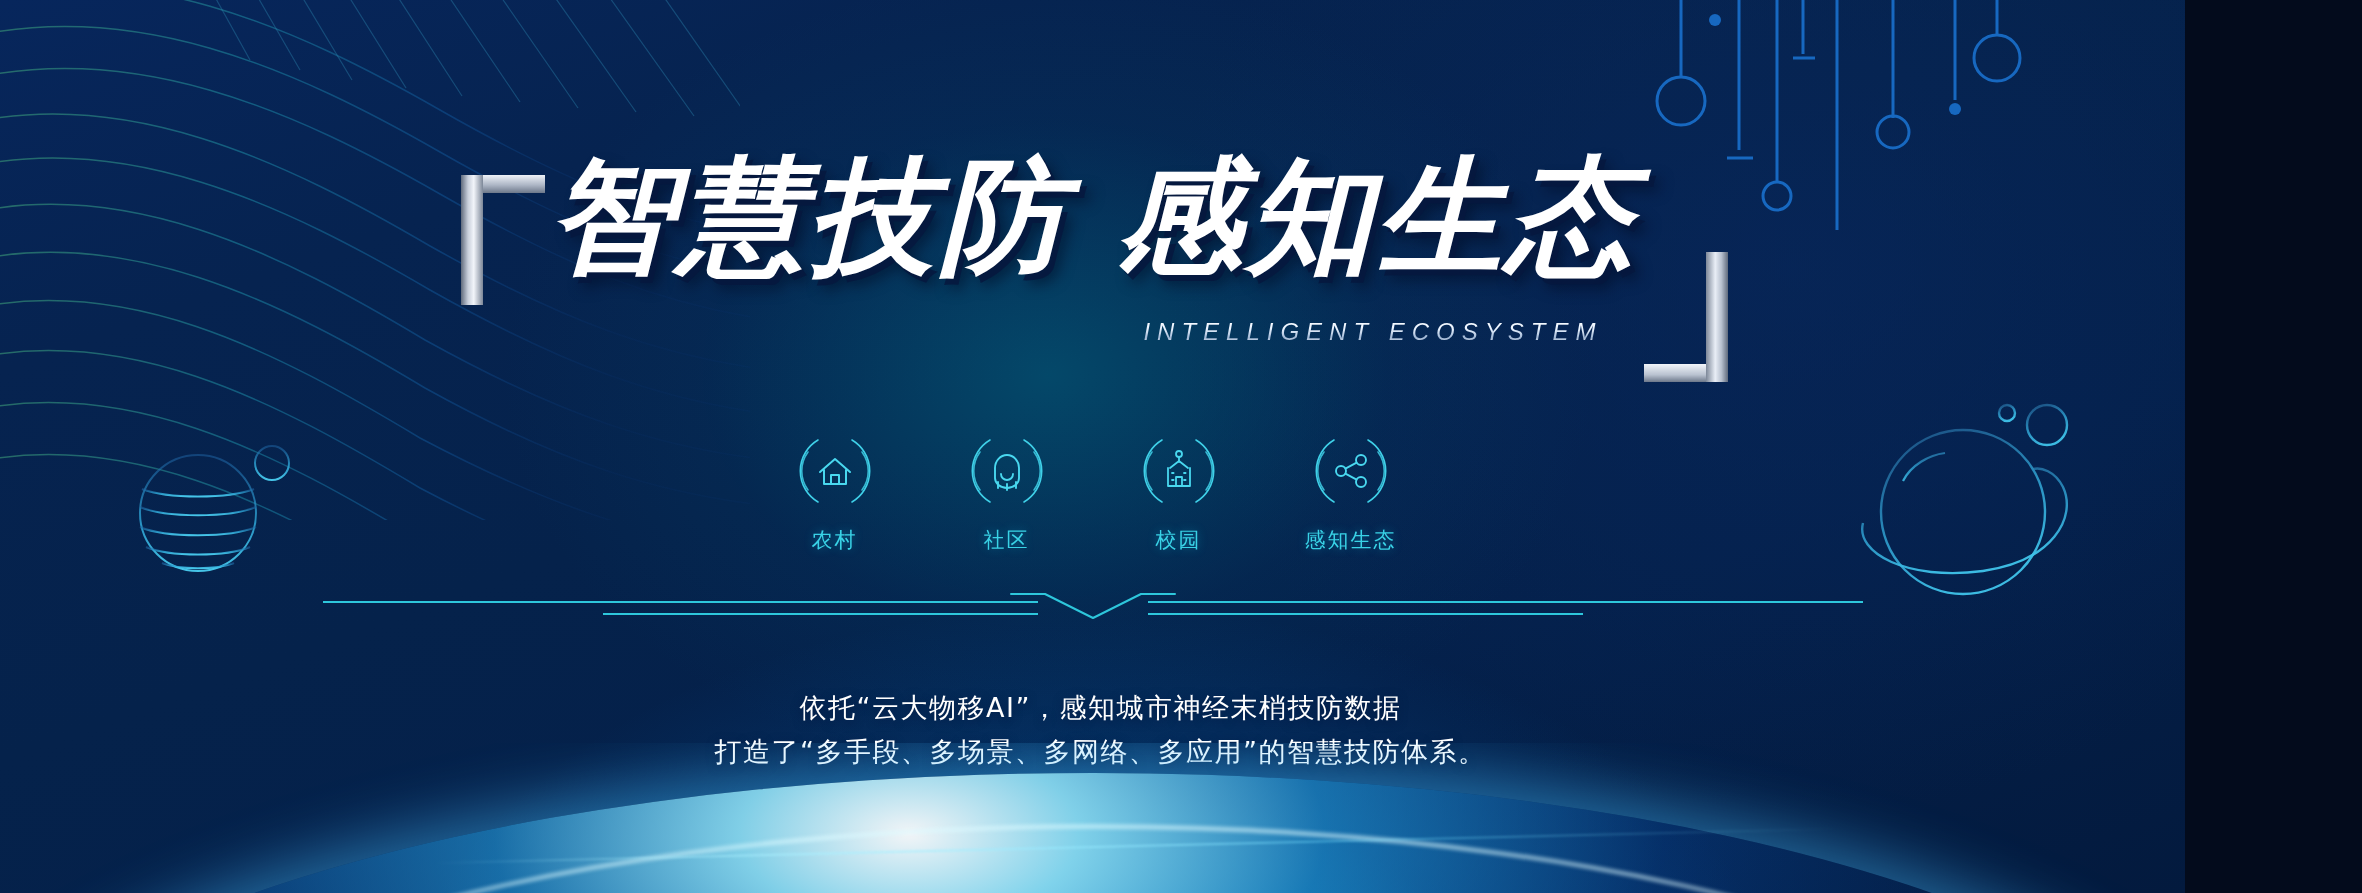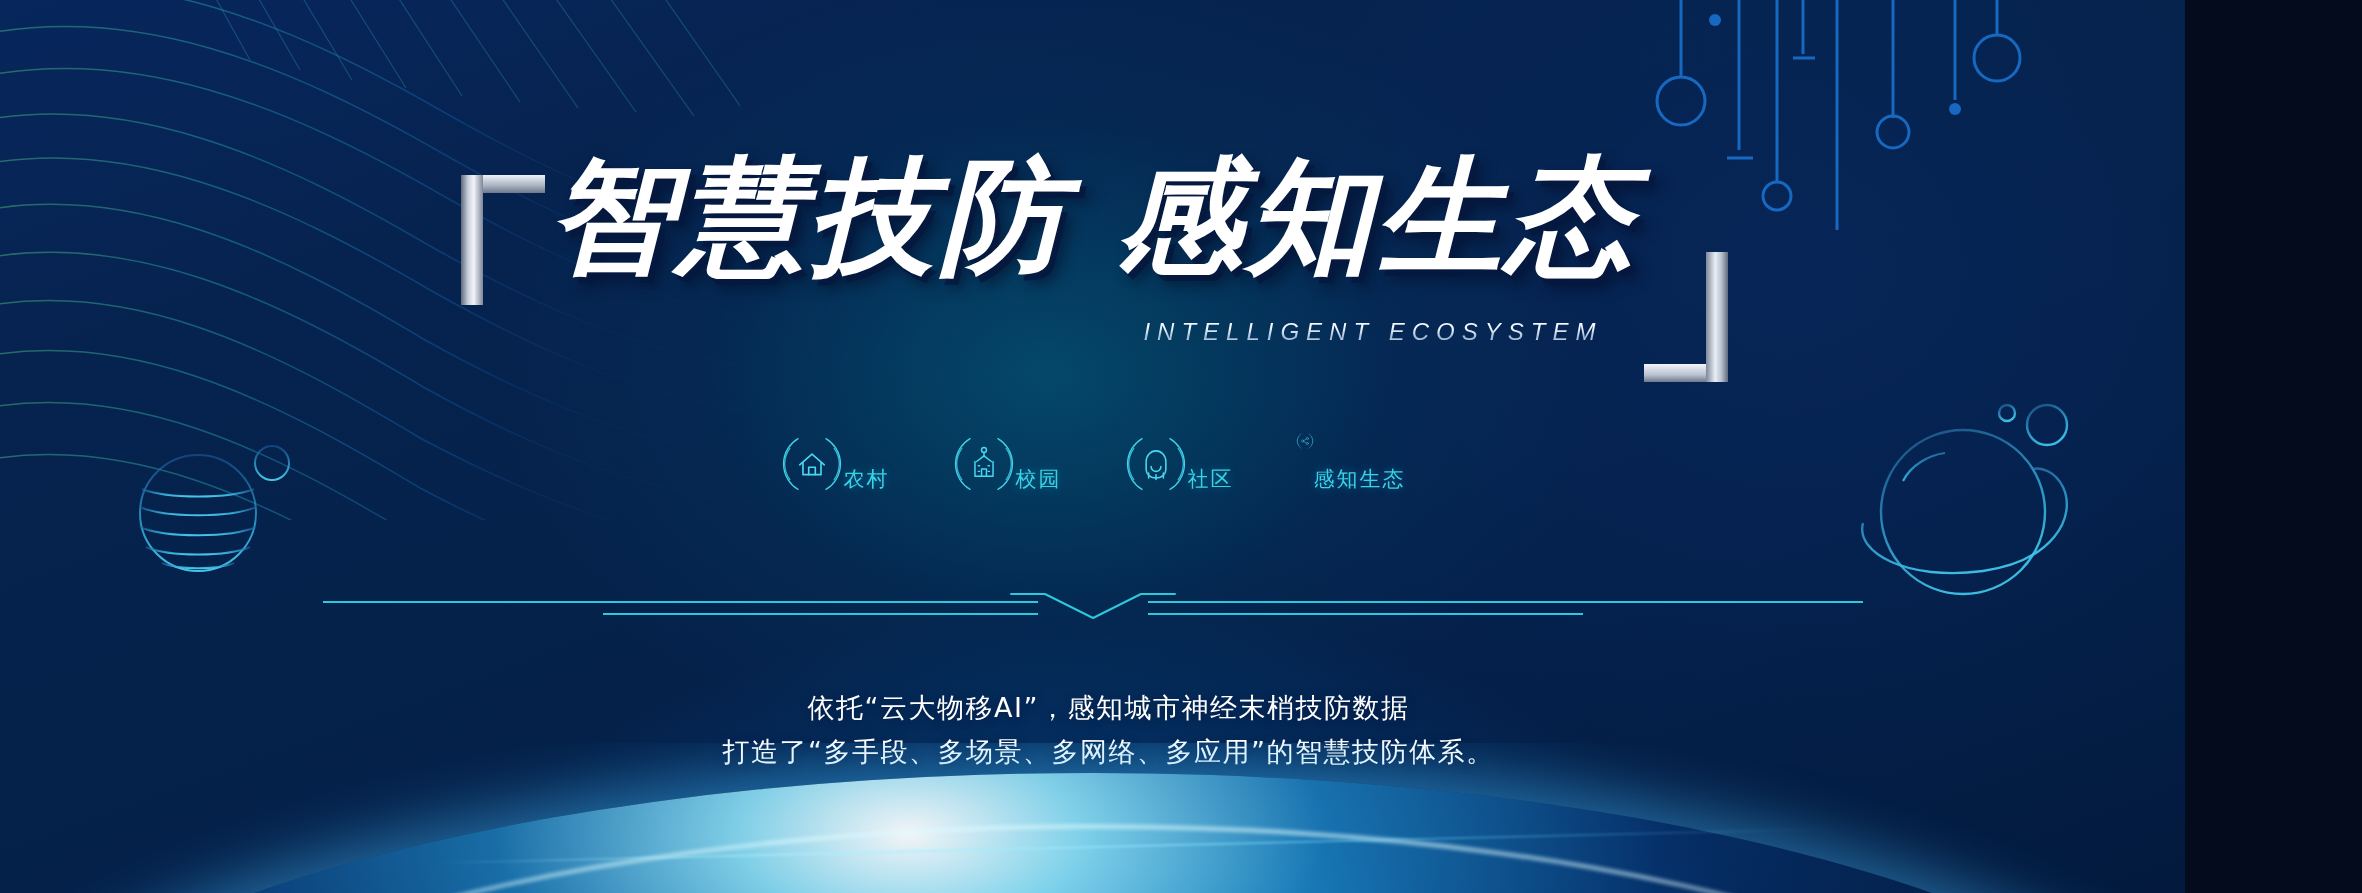--- a/index.html
+++ b/index.html
@@ -85,34 +85,34 @@
     -webkit-background-clip:text;background-clip:text;
     -webkit-text-fill-color:transparent;color:transparent;
     text-align:right;
   }
 
   
   .icons-row{
     position:absolute;left:50%;top:432px;transform:translateX(-50%);
     display:flex;align-items:flex-start;gap:62px;
   }
-  .icon-item{width:110px;display:flex;align-items:center;cursor:pointer;}
+  .icon-item{width:110px;display:flex;flex-direction:column;align-items:center;cursor:pointer;}
   .icon-ring{width:78px;height:78px;position:relative;}
   .icon-label{
     margin-top:16px;font-size:21px;color:#39d2e6;letter-spacing:2px;white-space:nowrap;
     text-shadow:0 0 10px rgba(20,180,220,.45);
     font-family:"DejaVu Sans","Liberation Sans",sans-serif;
   }
 
   
   .divider{position:absolute;left:50%;top:588px;transform:translateX(-50%);width:1600px;height:40px;}
 
   
   .bottom-copy{
-    position:absolute;left:16px;top:686px;width:100%;text-align:center;
+    position:absolute;left:8px;top:686px;width:100%;text-align:center;
     color:#ffffff;font-size:27px;line-height:1.62;letter-spacing:1.5px;
     font-family:"DejaVu Sans","Liberation Sans",sans-serif;
     text-shadow:0 2px 10px rgba(0,20,60,.7);
   }
   .bottom-copy span{display:block;}
 </style>
 </head>
 <body>
 
 <div class="banner">
@@ -290,63 +290,63 @@
 
     <div class="icon-item">
       <div class="icon-ring">
         <svg viewBox="0 0 78 78" fill="none">
           <g stroke="#3fd0e8" stroke-width="1.6" fill="none" stroke-linecap="round">
             <path d="M22,8 A36,36 0 0,0 22,70"></path>
             <path d="M56,8 A36,36 0 0,1 56,70"></path>
             <path d="M12,20 A32,32 0 0,0 12,58" opacity=".85"></path>
             <path d="M66,20 A32,32 0 0,1 66,58" opacity=".85"></path>
           </g>
+          <g stroke="#49d8ef" stroke-width="1.9" fill="none" stroke-linejoin="round" stroke-linecap="round">
+            <path d="M27,36 A12,13 0 0,1 51,36 L51,46 A12,10 0 0,1 27,46 Z"></path>
+            <path d="M33,42 A6,6 0 0,0 45,42"></path>
+            <path d="M30,50 L30,56 M39,52 L39,58 M48,50 L48,56"></path>
+          </g>
+        </svg>
+      </div>
+      <div class="icon-label">社区</div>
+    </div>
+
+    <div class="icon-item">
+      <div class="icon-ring">
+        <svg viewBox="0 0 78 78" fill="none">
+          <g stroke="#3fd0e8" stroke-width="1.6" fill="none" stroke-linecap="round">
+            <path d="M22,8 A36,36 0 0,0 22,70"></path>
+            <path d="M56,8 A36,36 0 0,1 56,70"></path>
+            <path d="M12,20 A32,32 0 0,0 12,58" opacity=".85"></path>
+            <path d="M66,20 A32,32 0 0,1 66,58" opacity=".85"></path>
+          </g>
           <g stroke="#49d8ef" stroke-width="1.8" fill="none" stroke-linejoin="round" stroke-linecap="round">
             <circle cx="39" cy="22" r="3"></circle>
             <path d="M39,25 L39,30"></path>
             <path d="M30,36 L39,29 L48,36"></path>
             <path d="M28,36 L28,54 L50,54 L50,36"></path>
             <path d="M36,54 L36,45 L42,45 L42,54"></path>
             <path d="M32,41 L33.6,41 M44,41 L45.6,41"></path>
             <path d="M32,48 L33.6,48 M44,48 L45.6,48"></path>
           </g>
         </svg>
       </div>
       <div class="icon-label">校园</div>
     </div>
 
+
     <div class="icon-item">
       <div class="icon-ring">
         <svg viewBox="0 0 78 78" fill="none">
           <g stroke="#3fd0e8" stroke-width="1.6" fill="none" stroke-linecap="round">
             <path d="M22,8 A36,36 0 0,0 22,70"></path>
             <path d="M56,8 A36,36 0 0,1 56,70"></path>
             <path d="M12,20 A32,32 0 0,0 12,58" opacity=".85"></path>
             <path d="M66,20 A32,32 0 0,1 66,58" opacity=".85"></path>
           </g>
-          <g stroke="#49d8ef" stroke-width="1.9" fill="none" stroke-linejoin="round" stroke-linecap="round">
-            <path d="M27,36 A12,13 0 0,1 51,36 L51,46 A12,10 0 0,1 27,46 Z"></path>
-            <path d="M33,42 A6,6 0 0,0 45,42"></path>
-            <path d="M30,50 L30,56 M39,52 L39,58 M48,50 L48,56"></path>
-          </g>
-        </svg>
-      </div>
-      <div class="icon-label">社区</div>
-    </div>
-
-
-    <div class="icon-item">
-      <div class="icon-ring">
-        <svg viewBox="0 0 78 78" fill="none">
-          <g stroke="#3fd0e8" stroke-width="1.6" fill="none" stroke-linecap="round">
-            <path d="M22,8 A36,36 0 0,0 22,70"></path>
-            <path d="M56,8 A36,36 0 0,1 56,70"></path>
-            <path d="M12,20 A32,32 0 0,0 12,58" opacity=".85"></path>
-            <path d="M66,20 A32,32 0 0,1 66,58" opacity=".85"></path>
-          </g>
           <g stroke="#49d8ef" stroke-width="1.9" fill="none" stroke-linecap="round">
             <circle cx="49" cy="28" r="5"></circle>
             <circle cx="29" cy="39" r="5"></circle>
             <circle cx="49" cy="50" r="5"></circle>
             <path d="M44.6,30.6 L33.4,36.6"></path>
             <path d="M33.4,41.6 L44.6,47.6"></path>
           </g>
         </svg>
       </div>
       <div class="icon-label">感知生态</div>

